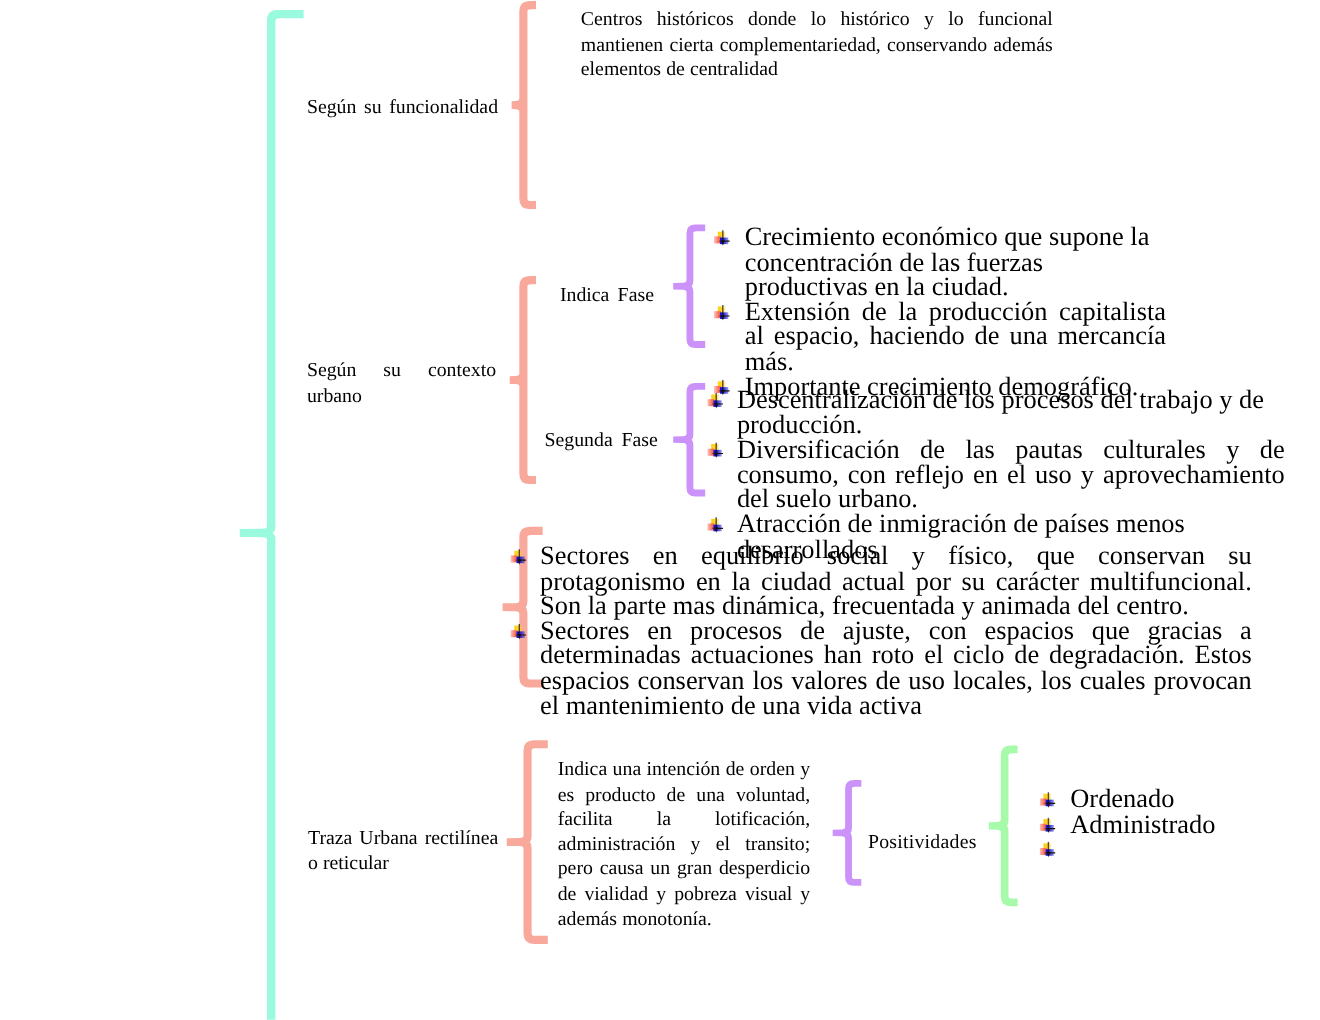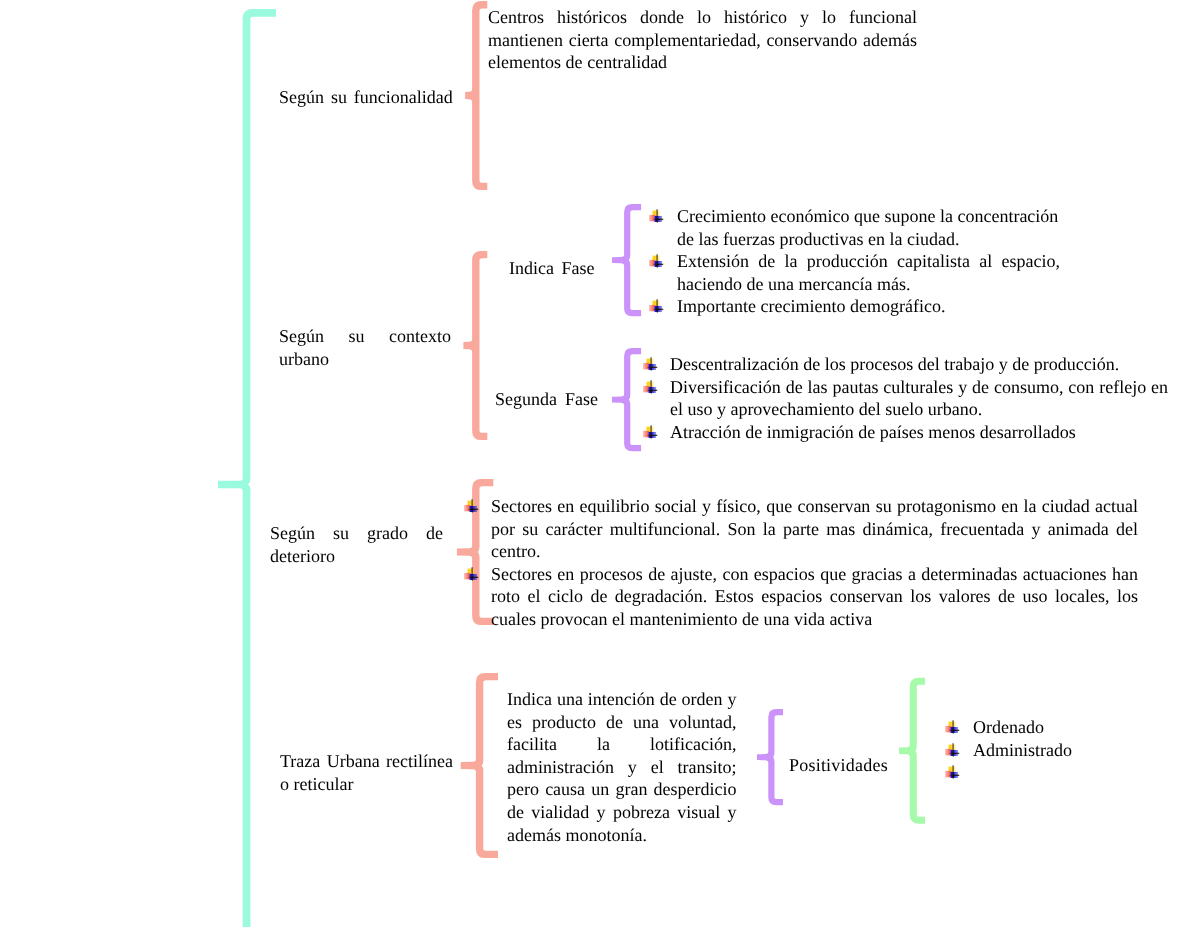--- a/index.html
+++ b/index.html
@@ -17,21 +17,21 @@
        text-align:justify;text-justify:inter-word;color:#000000;
        -webkit-hyphens:none;hyphens:none;word-spacing:0.1px;}
   .txt.left{text-align:left;}
 
   .node{position:absolute;box-sizing:border-box;
         border:1.2px solid #ACF7B2;border-radius:14px;
         background:linear-gradient(180deg,#E2FDE5 0%,#DCFCDF 45%,#CDFACF 100%);}
   .nodetxt{position:absolute;font-size:18.0px;line-height:22.6px;will-change:transform;
         text-align:justify;text-justify:inter-word;color:#000000;}
 
-  .blist{position:absolute;font-size:18.0px;line-height:22.6px;color:#000000;will-change:transform;}
+  .blist{position:absolute;font-size:24px;line-height:22.6px;color:#000000;will-change:transform;}
   .bitem{position:relative;display:block;}
   .bico{position:absolute;width:15px;height:15px;line-height:0;}
   .btxt{display:block;text-align:justify;text-justify:inter-word;}
   .btxt.left{text-align:left;}
 </style>
 </head>
 <body>
 
 <div id="root">
 
@@ -42,21 +42,21 @@
     <path fill="#F9A99C" d="M 493.30 478.90 L 481.57 478.90 Q 472.10 478.90 472.10 488.37 L 472.10 545.80 Q 472.10 548.30 468.90 548.30 L 456.90 548.50 L 456.90 555.50 L 468.90 555.70 Q 472.10 555.70 472.10 558.20 L 472.10 615.63 Q 472.10 625.10 481.57 625.10 L 493.30 625.10 L 493.30 617.70 L 481.57 617.70 Q 479.50 617.70 479.50 615.63 L 479.50 557.30 Q 479.50 553.40 477.90 552.00 Q 479.50 550.60 479.50 546.70 L 479.50 488.37 Q 479.50 486.30 482.57 486.30 L 493.30 486.30 Z"></path>
     <path fill="#F9A99C" d="M 498.00 672.90 L 485.37 672.90 Q 475.90 672.90 475.90 682.37 L 475.90 759.30 Q 475.90 761.80 472.70 761.80 L 460.70 762.00 L 460.70 769.00 L 472.70 769.20 Q 475.90 769.20 475.90 771.70 L 475.90 848.63 Q 475.90 858.10 485.37 858.10 L 498.00 858.10 L 498.00 850.70 L 485.37 850.70 Q 483.30 850.70 483.30 848.63 L 483.30 770.80 Q 483.30 766.90 481.70 765.50 Q 483.30 764.10 483.30 760.20 L 483.30 682.37 Q 483.30 680.30 486.37 680.30 L 498.00 680.30 Z"></path>
     <path fill="#CB92FA" d="M 641.10 204.10 L 632.04 204.10 Q 624.10 204.10 624.10 212.04 L 624.10 254.60 Q 624.10 257.10 620.90 257.10 L 612.00 257.30 L 612.00 263.10 L 620.90 263.30 Q 624.10 263.30 624.10 265.80 L 624.10 308.36 Q 624.10 316.30 632.04 316.30 L 641.10 316.30 L 641.10 310.10 L 632.04 310.10 Q 630.30 310.10 630.30 308.36 L 630.30 264.90 Q 630.30 261.60 628.80 260.20 Q 630.30 258.80 630.30 255.50 L 630.30 212.04 Q 630.30 210.30 633.04 210.30 L 641.10 210.30 Z"></path>
     <path fill="#CB92FA" d="M 641.10 348.10 L 632.04 348.10 Q 624.10 348.10 624.10 356.04 L 624.10 394.10 Q 624.10 396.60 620.90 396.60 L 612.00 396.80 L 612.00 402.60 L 620.90 402.80 Q 624.10 402.80 624.10 405.30 L 624.10 443.36 Q 624.10 451.30 632.04 451.30 L 641.10 451.30 L 641.10 445.10 L 632.04 445.10 Q 630.30 445.10 630.30 443.36 L 630.30 404.40 Q 630.30 401.10 628.80 399.70 Q 630.30 398.30 630.30 395.00 L 630.30 356.04 Q 630.30 354.30 633.04 354.30 L 641.10 354.30 Z"></path>
     <path fill="#CB92FA" d="M 783.00 709.10 L 776.24 709.10 Q 768.30 709.10 768.30 717.04 L 768.30 751.60 Q 768.30 754.10 765.10 754.10 L 757.00 754.30 L 757.00 760.10 L 765.10 760.30 Q 768.30 760.30 768.30 762.80 L 768.30 797.36 Q 768.30 805.30 776.24 805.30 L 783.00 805.30 L 783.00 799.10 L 776.24 799.10 Q 774.50 799.10 774.50 797.36 L 774.50 761.90 Q 774.50 758.60 773.20 757.20 Q 774.50 755.80 774.50 752.50 L 774.50 717.04 Q 774.50 715.30 777.24 715.30 L 783.00 715.30 Z"></path>
     <path fill="#A8FAAB" d="M 925.10 677.70 L 918.76 677.70 Q 909.80 677.70 909.80 686.66 L 909.80 744.75 Q 909.80 747.25 906.60 747.25 L 899.00 747.45 L 899.00 754.05 L 906.60 754.25 Q 909.80 754.25 909.80 756.75 L 909.80 814.84 Q 909.80 823.80 918.76 823.80 L 925.10 823.80 L 925.10 816.80 L 918.76 816.80 Q 916.80 816.80 916.80 814.84 L 916.80 755.85 Q 916.80 752.15 915.50 750.75 Q 916.80 749.35 916.80 745.65 L 916.80 686.66 Q 916.80 684.70 919.76 684.70 L 925.10 684.70 Z"></path>
   </svg>
 
 
   <div class="txt" style="left:278.5px;top:86px;width:173px;word-spacing:2.4px;white-space:nowrap;">Según su funcionalidad</div>
-  <div class="txt" style="left:488px;top:6px;width:429px;">Centros históricos donde lo histórico y lo funcional mantienen cierta complementariedad, conservando además elementos de centralidad</div>
+  <div class="txt" style="left:528px;top:6px;width:429px;">Centros históricos donde lo histórico y lo funcional mantienen cierta complementariedad, conservando además elementos de centralidad</div>
 
   <div class="txt" style="left:279px;top:325px;width:172px;">Según su contexto urbano</div>
 
   <div class="txt left" style="left:509px;top:256.5px;width:100px;word-spacing:3px;">Indica Fase</div>
   <div class="blist" style="left:647px;top:205px;width:413px;">
     <div class="bitem" style="padding-left:30px;">
       <span class="bico" style="left:1.5px;top:4px;"><svg viewBox="0 0 14 14" width="15" height="15" xmlns="http://www.w3.org/2000/svg">
             <defs>
               <linearGradient id="by" x1="0" x2="1" y1="0" y2="0">
                 <stop offset="0.38" stop-color="#FFD21A" stop-opacity="1"></stop>
@@ -210,21 +210,20 @@
             <rect x="5.2" y="6.5" width="7.0" height="5.6" fill="url(#bb)"></rect>
             <path d="M 6.95 0.3 L 8.15 0.3 L 8.15 9.6 L 6.95 9.6 Z" fill="#171006" opacity="0.72"></path>
             <path d="M 6.1 9.0 L 9.1 9.0 L 7.6 13.4 Z" fill="#171006" opacity="0.95"></path>
             <path d="M 7.6 9.1 L 13.3 9.1 L 13.3 10.1 L 7.6 10.1 Z" fill="#171006"></path>
             <path d="M 4.2 9.2 L 7.6 9.2 L 7.6 10.1 L 4.2 10.1 Z" fill="#171006" opacity="0.5"></path>
           </svg></span>
       <span class="btxt left">Atracción de inmigración de países menos desarrollados</span>
     </div>
   </div>
 
-  <div class="txt" style="left:270px;top:522px;width:173px;">Según su grado de deterioro</div>
   <div class="blist" style="left:464px;top:495px;width:674px;">
     <div class="bitem" style="padding-left:27px;">
       <span class="bico" style="left:0;top:4px;"><svg viewBox="0 0 14 14" width="15" height="15" xmlns="http://www.w3.org/2000/svg">
             <defs>
               <linearGradient id="by" x1="0" x2="1" y1="0" y2="0">
                 <stop offset="0.38" stop-color="#FFD21A" stop-opacity="1"></stop>
                 <stop offset="1" stop-color="#FFD21A" stop-opacity="0.24"></stop>
               </linearGradient>
               <linearGradient id="br" x1="1" x2="0" y1="0" y2="0">
                 <stop offset="0.30" stop-color="#F96B58" stop-opacity="1"></stop>

